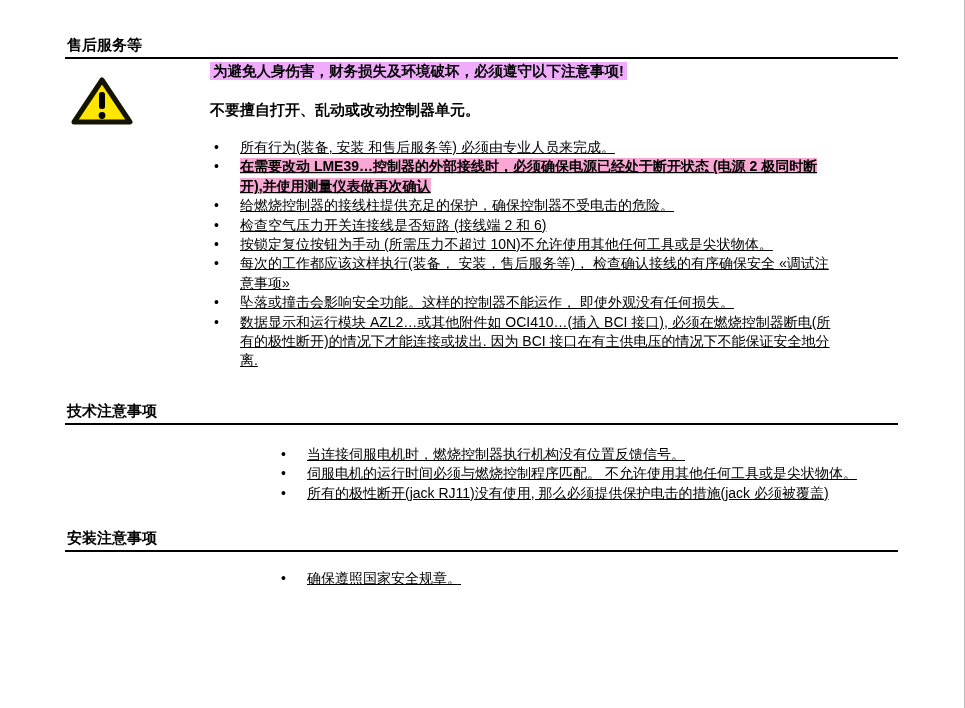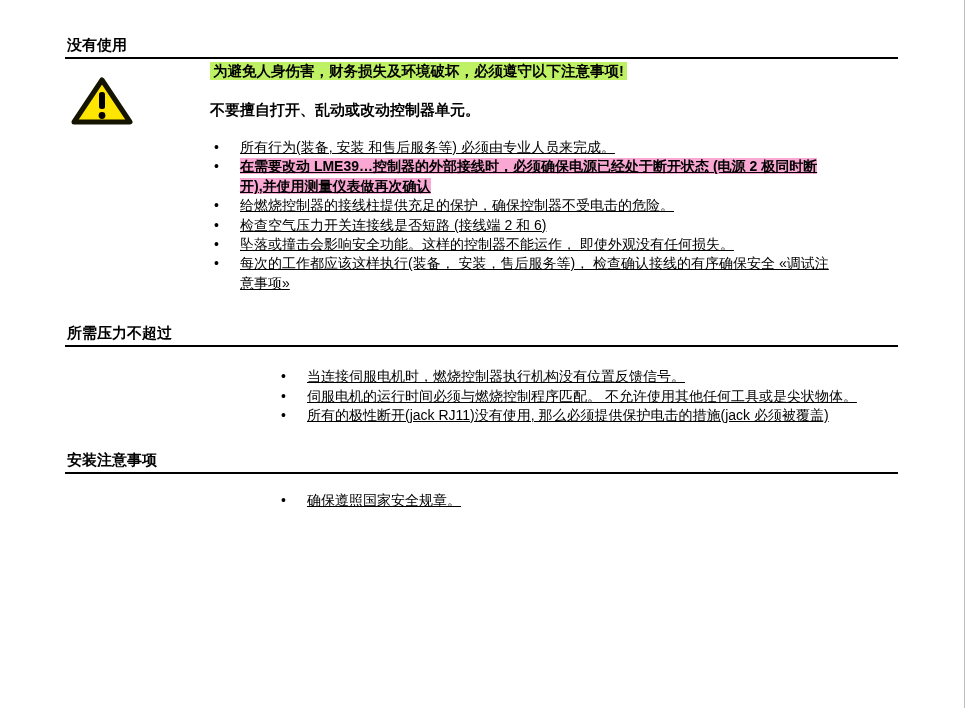--- a/index.html
+++ b/index.html
@@ -16,21 +16,21 @@
     margin: 0 0 0 67px;
   }
   .rule {
     border-top: 2px solid #000000; width: 833px; height: 0;
     margin: 4px 0 0 65px;
   }
   .row { display: flex; margin-top: 3px; }
   .icon-col { flex: 0 0 210px; width: 210px; padding: 14px 0 0 70px; }
   .content-col { flex: 0 0 622px; width: 622px; }
   .banner {
-    display: inline-block; background: #bef264; color:#000;
+    display: inline-block; background: #f0abfc; color:#000;
     font-weight: bold; font-size: 14.5px; line-height: 18px; padding: 0 3px;
   }
   .subhead { font-weight: bold; font-size: 15px; line-height: 17px; margin: 21px 0 0 0; }
   ul.bullets {
     list-style: none; margin: 20px 0 0 0; padding: 0;
     font-size: 14px; line-height: 19.4px; text-decoration: underline;
   }
   ul.bullets li { position: relative; padding-left: 30px; margin: 0; }
   ul.bullets li::before {
     content: "\2022"; position: absolute; left: 4px; top: 0; font-size: 14px;
@@ -43,50 +43,52 @@
   .sec2 ul.bullets { }
   .sec3 ul.bullets { margin-top: 17px; }
   svg.warn { display: block; }
 </style>
 </head>
 <body>
 
 <div class="page">
 
   <section class="sec1">
-    <h2 class="sec-title">没有使用</h2>
+    <h2 class="sec-title">售后服务等</h2>
     <div class="rule"></div>
 
     <div class="row">
       <div class="icon-col">
         <svg class="warn" width="64" height="50" viewBox="0 0 64 50" aria-hidden="true">
           <path d="M32 4 L60 46 L4 46 Z" fill="#ffe600" stroke="#141400" stroke-width="5" stroke-linejoin="round"></path>
           <rect x="29" y="16" width="6" height="17" rx="2.5" fill="#000000"></rect>
           <circle cx="32" cy="39.5" r="3.4" fill="#000000"></circle>
         </svg>
       </div>
 
       <div class="content-col">
         <span class="banner">为避免人身伤害，财务损失及环境破坏，必须遵守以下注意事项!</span>
         <p class="subhead">不要擅自打开、乱动或改动控制器单元。</p>
 
         <ul class="bullets">
           <li><span>所有行为(装备, 安装 和售后服务等) 必须由专业人员来完成。</span></li>
           <li><span class="hl">在需要改动 LME39…控制器的外部接线时，必须确保电源已经处于断开状态 (电源 2 极同时断开),并使用测量仪表做再次确认</span></li>
           <li><span>给燃烧控制器的接线柱提供充足的保护，确保控制器不受电击的危险。</span></li>
           <li><span>检查空气压力开关连接线是否短路 (接线端 2 和 6)</span></li>
+          <li><span>按锁定复位按钮为手动 (所需压力不超过 10N)不允许使用其他任何工具或是尖状物体。</span></li>
+          <li><span>每次的工作都应该这样执行(装备， 安装，售后服务等)， 检查确认接线的有序确保安全 «调试注意事项»</span></li>
           <li><span>坠落或撞击会影响安全功能。这样的控制器不能运作， 即使外观没有任何损失。</span></li>
-          <li><span>每次的工作都应该这样执行(装备， 安装，售后服务等)， 检查确认接线的有序确保安全 «调试注意事项»</span></li>
+          <li class="spaced"><span>数据显示和运行模块 AZL2…或其他附件如 OCI410…(插入 BCI 接口), 必须在燃烧控制器断电(所有的极性断开)的情况下才能连接或拔出. 因为 BCI 接口在有主供电压的情况下不能保证安全地分离.</span></li>
         </ul>
       </div>
     </div>
   </section>
 
   <section class="sec2">
-    <h2 class="sec-title">所需压力不超过</h2>
+    <h2 class="sec-title">技术注意事项</h2>
     <div class="rule"></div>
     <ul class="bullets">
       <li><span>当连接伺服电机时，燃烧控制器执行机构没有位置反馈信号。</span></li>
       <li><span>伺服电机的运行时间必须与燃烧控制程序匹配。 不允许使用其他任何工具或是尖状物体。</span></li>
       <li><span>所有的极性断开(jack RJ11)没有使用, 那么必须提供保护电击的措施(jack 必须被覆盖)</span></li>
     </ul>
   </section>
 
   <section class="sec3">
     <h2 class="sec-title">安装注意事项</h2>

